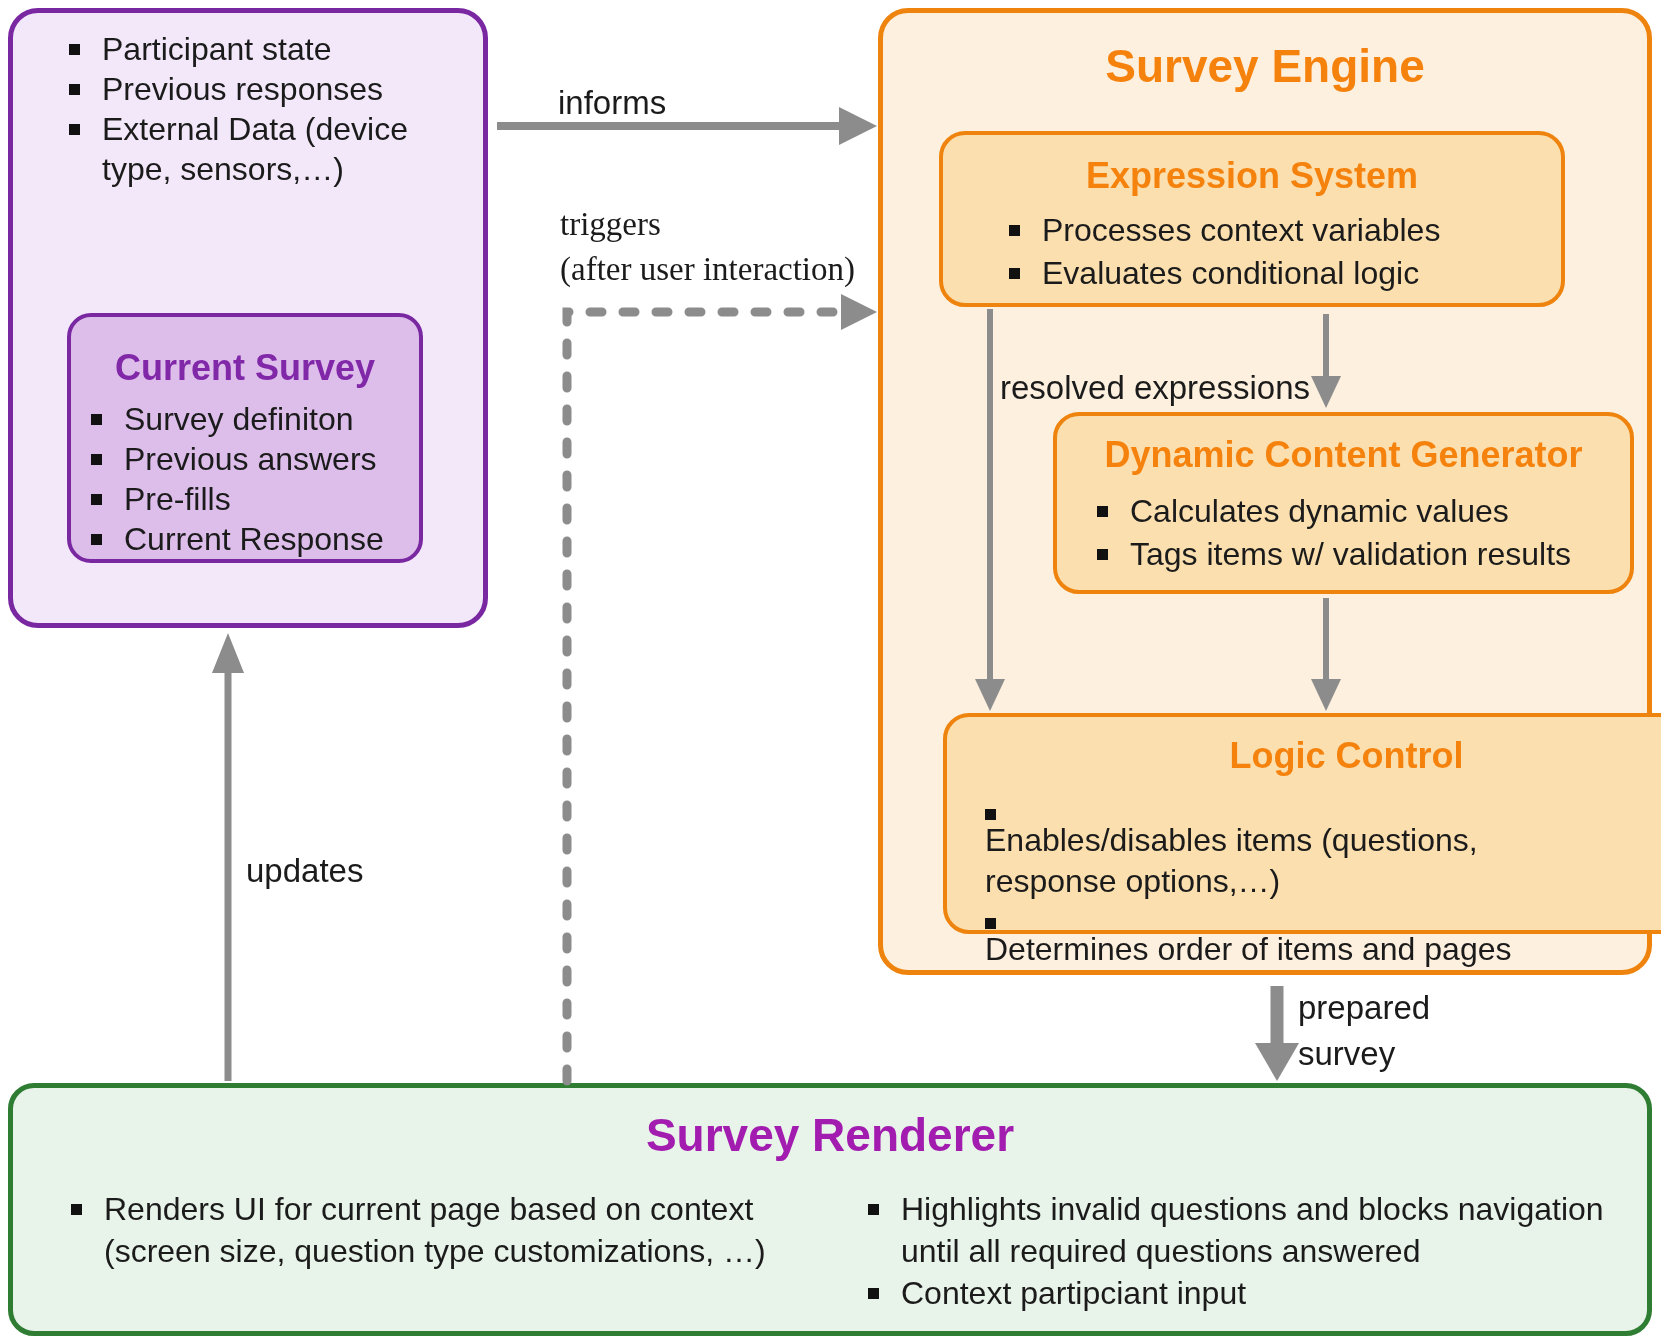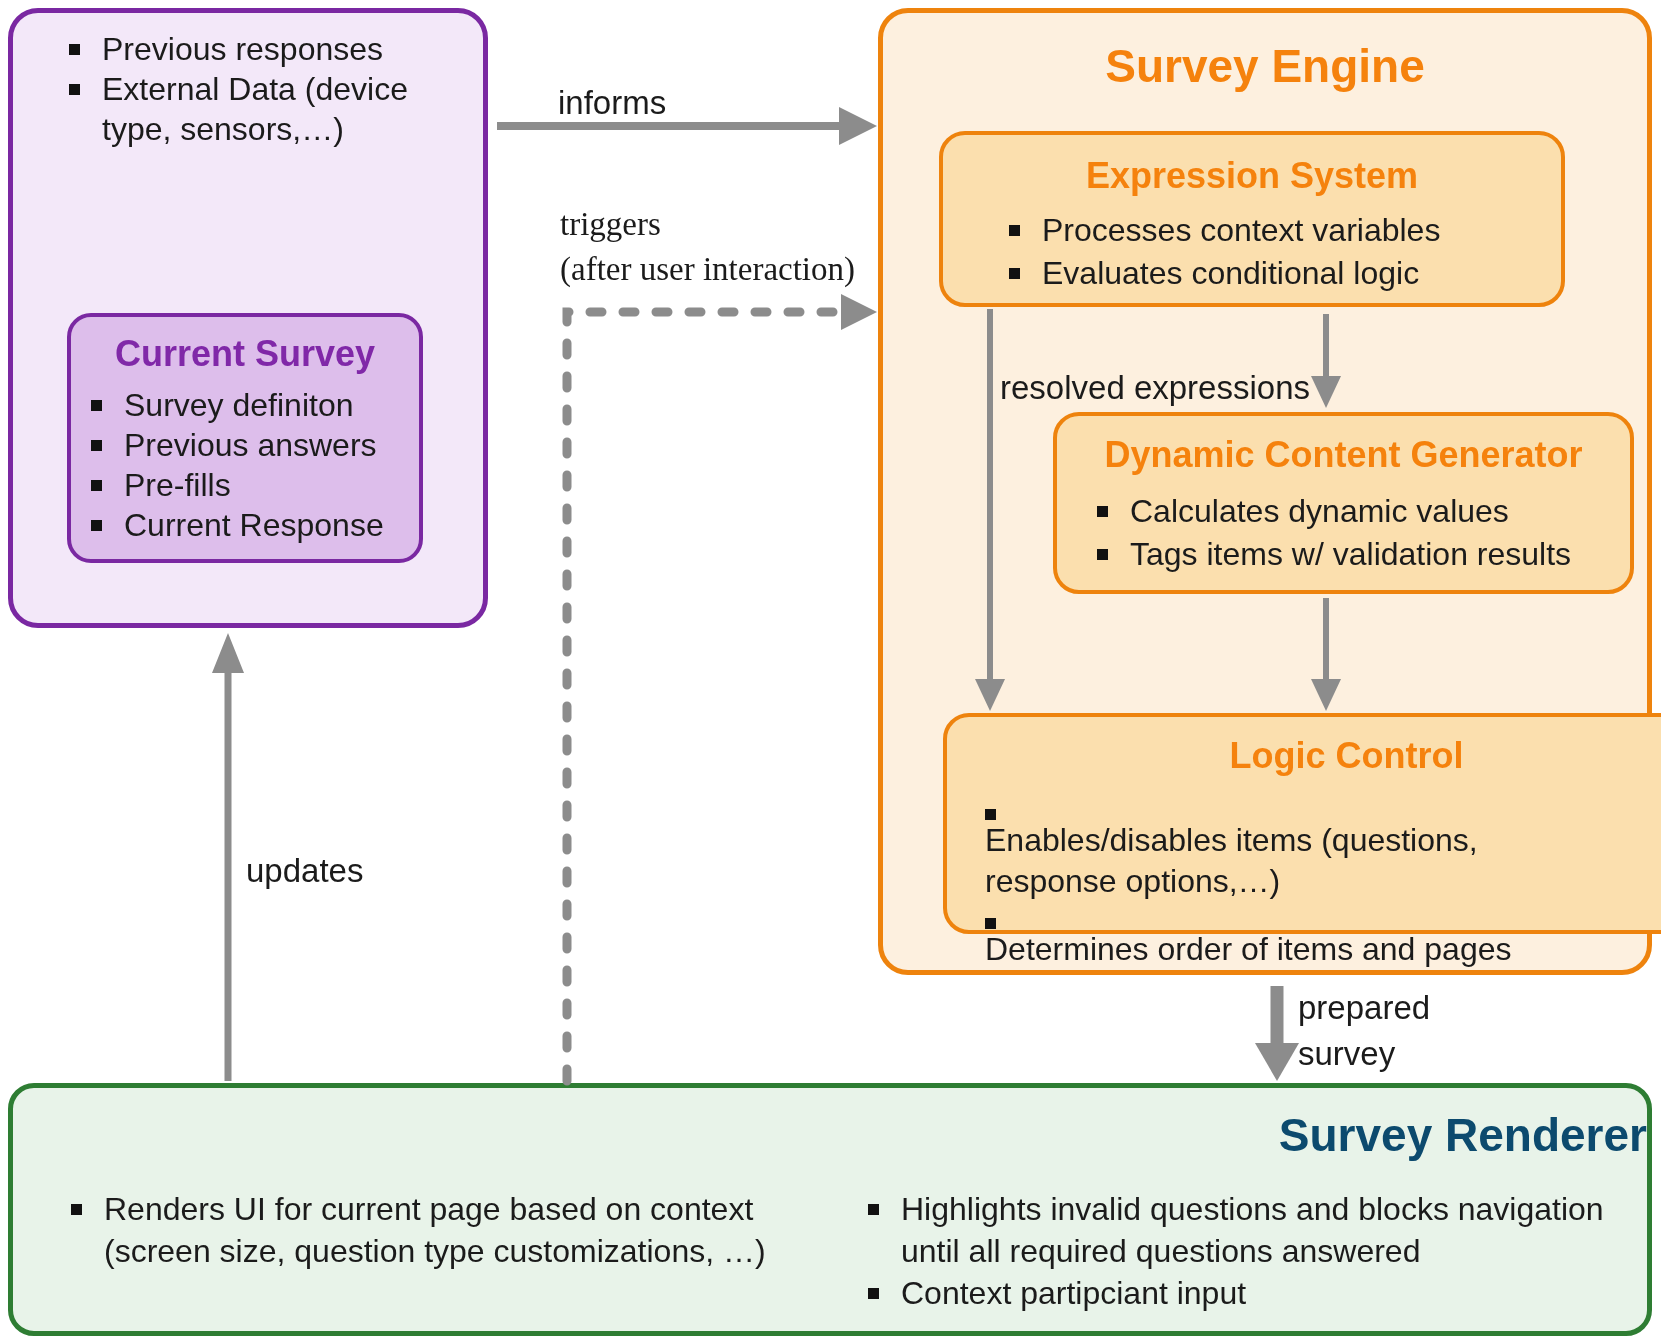--- a/index.html
+++ b/index.html
@@ -8,39 +8,39 @@
     font-family:"Liberation Sans", sans-serif;color:#1b1b1b;overflow:hidden;
   }
   .box{position:absolute;box-sizing:border-box;}
   
   #context-box{left:8px;top:8px;width:480px;height:620px;
     background:#f3e8f9;border:5px solid #7a28a2;border-radius:30px;}
   #context-box .title{margin-top:24px;text-align:center;font-size:46px;font-weight:bold;color:#8028a8;}
   #context-box > .list{margin:16px 0 0 56px;width:395px;}
   #current-survey-box{left:54px;top:300px;width:356px;height:250px;
     background:#ddbeeb;border:4px solid #7a28a2;border-radius:24px;}
-  #current-survey-box .title{margin-top:16px;text-align:center;font-size:36px;font-weight:bold;color:#8028a8;}
+  #current-survey-box .title{margin-top:30px;text-align:center;font-size:36px;font-weight:bold;color:#8028a8;}
   #current-survey-box .list{margin:10px 0 0 20px;width:315px;}
   
   #survey-engine-box{left:878px;top:8px;width:774px;height:967px;
     background:#fdf0df;border:5px solid #ee830d;border-radius:30px;}
   #survey-engine-box > .title{margin-top:26px;text-align:center;font-size:46px;font-weight:bold;color:#f5820d;}
   .sub-box{position:absolute;box-sizing:border-box;background:#fbdfae;border:4px solid #ee830d;border-radius:26px;}
   .sub-box .title{margin-top:18px;text-align:center;font-size:36px;font-weight:bold;color:#f5820d;}
   #expression-system-box{left:56px;top:118px;width:626px;height:176px;}
   #expression-system-box .title{margin-top:20px;}
   #expression-system-box .list{margin:12px 0 0 66px;}
   #dynamic-content-box{left:170px;top:399px;width:581px;height:182px;}
   #dynamic-content-box .list{margin:14px 0 0 40px;}
   #logic-control-box{left:60px;top:700px;width:807px;height:221px;}
   #logic-control-box .list{margin:16px 0 0 38px;width:600px;}
   
   #survey-renderer-box{left:8px;top:1083px;width:1644px;height:253px;
     background:#e8f3e9;border:5px solid #2e7d33;border-radius:26px;}
-  #survey-renderer-box .title{margin-top:20px;text-align:right;font-size:46px;font-weight:bold;color:#0c4a6e;}
+  #survey-renderer-box .title{margin-top:20px;text-align:center;font-size:46px;font-weight:bold;color:#a21caf;}
   .col{position:absolute;}
   #renderer-col-left{left:58px;top:100px;width:725px;}
   #renderer-col-right{left:855px;top:100px;width:775px;}
   
   .list .item{display:flex;align-items:flex-start;font-size:32px;line-height:40px;}
   #expression-system-box .item,#dynamic-content-box .item{line-height:43px;}
   #logic-control-box .item{line-height:41px;flex-direction:column;}
   .col .item{display:flex;align-items:flex-start;font-size:32px;line-height:42px;}
   .blt{flex:0 0 auto;width:11px;height:11px;background:#111111;margin-top:15px;margin-right:22px;}
   #expression-system-box .blt,#dynamic-content-box .blt,#logic-control-box .blt{margin-top:16px;}
@@ -54,20 +54,24 @@
   #lbl-prepared{left:1298px;top:985px;line-height:46px;}
   #arrows{position:absolute;left:0;top:0;width:1661px;height:1344px;pointer-events:none;}
 </style>
 </head>
 <body>
 
 <div id="canvas">
 
   <section class="box" id="context-box">
     <div class="list">
+      <div class="item">
+        <span class="blt"></span>
+        <span>Participant state</span>
+      </div>
       <div class="item">
         <span class="blt"></span>
         <span>Previous responses</span>
       </div>
       <div class="item">
         <span class="blt"></span>
         <span>External Data (device type, sensors,…)</span>
       </div>
     </div>
     <section class="box" id="current-survey-box">

